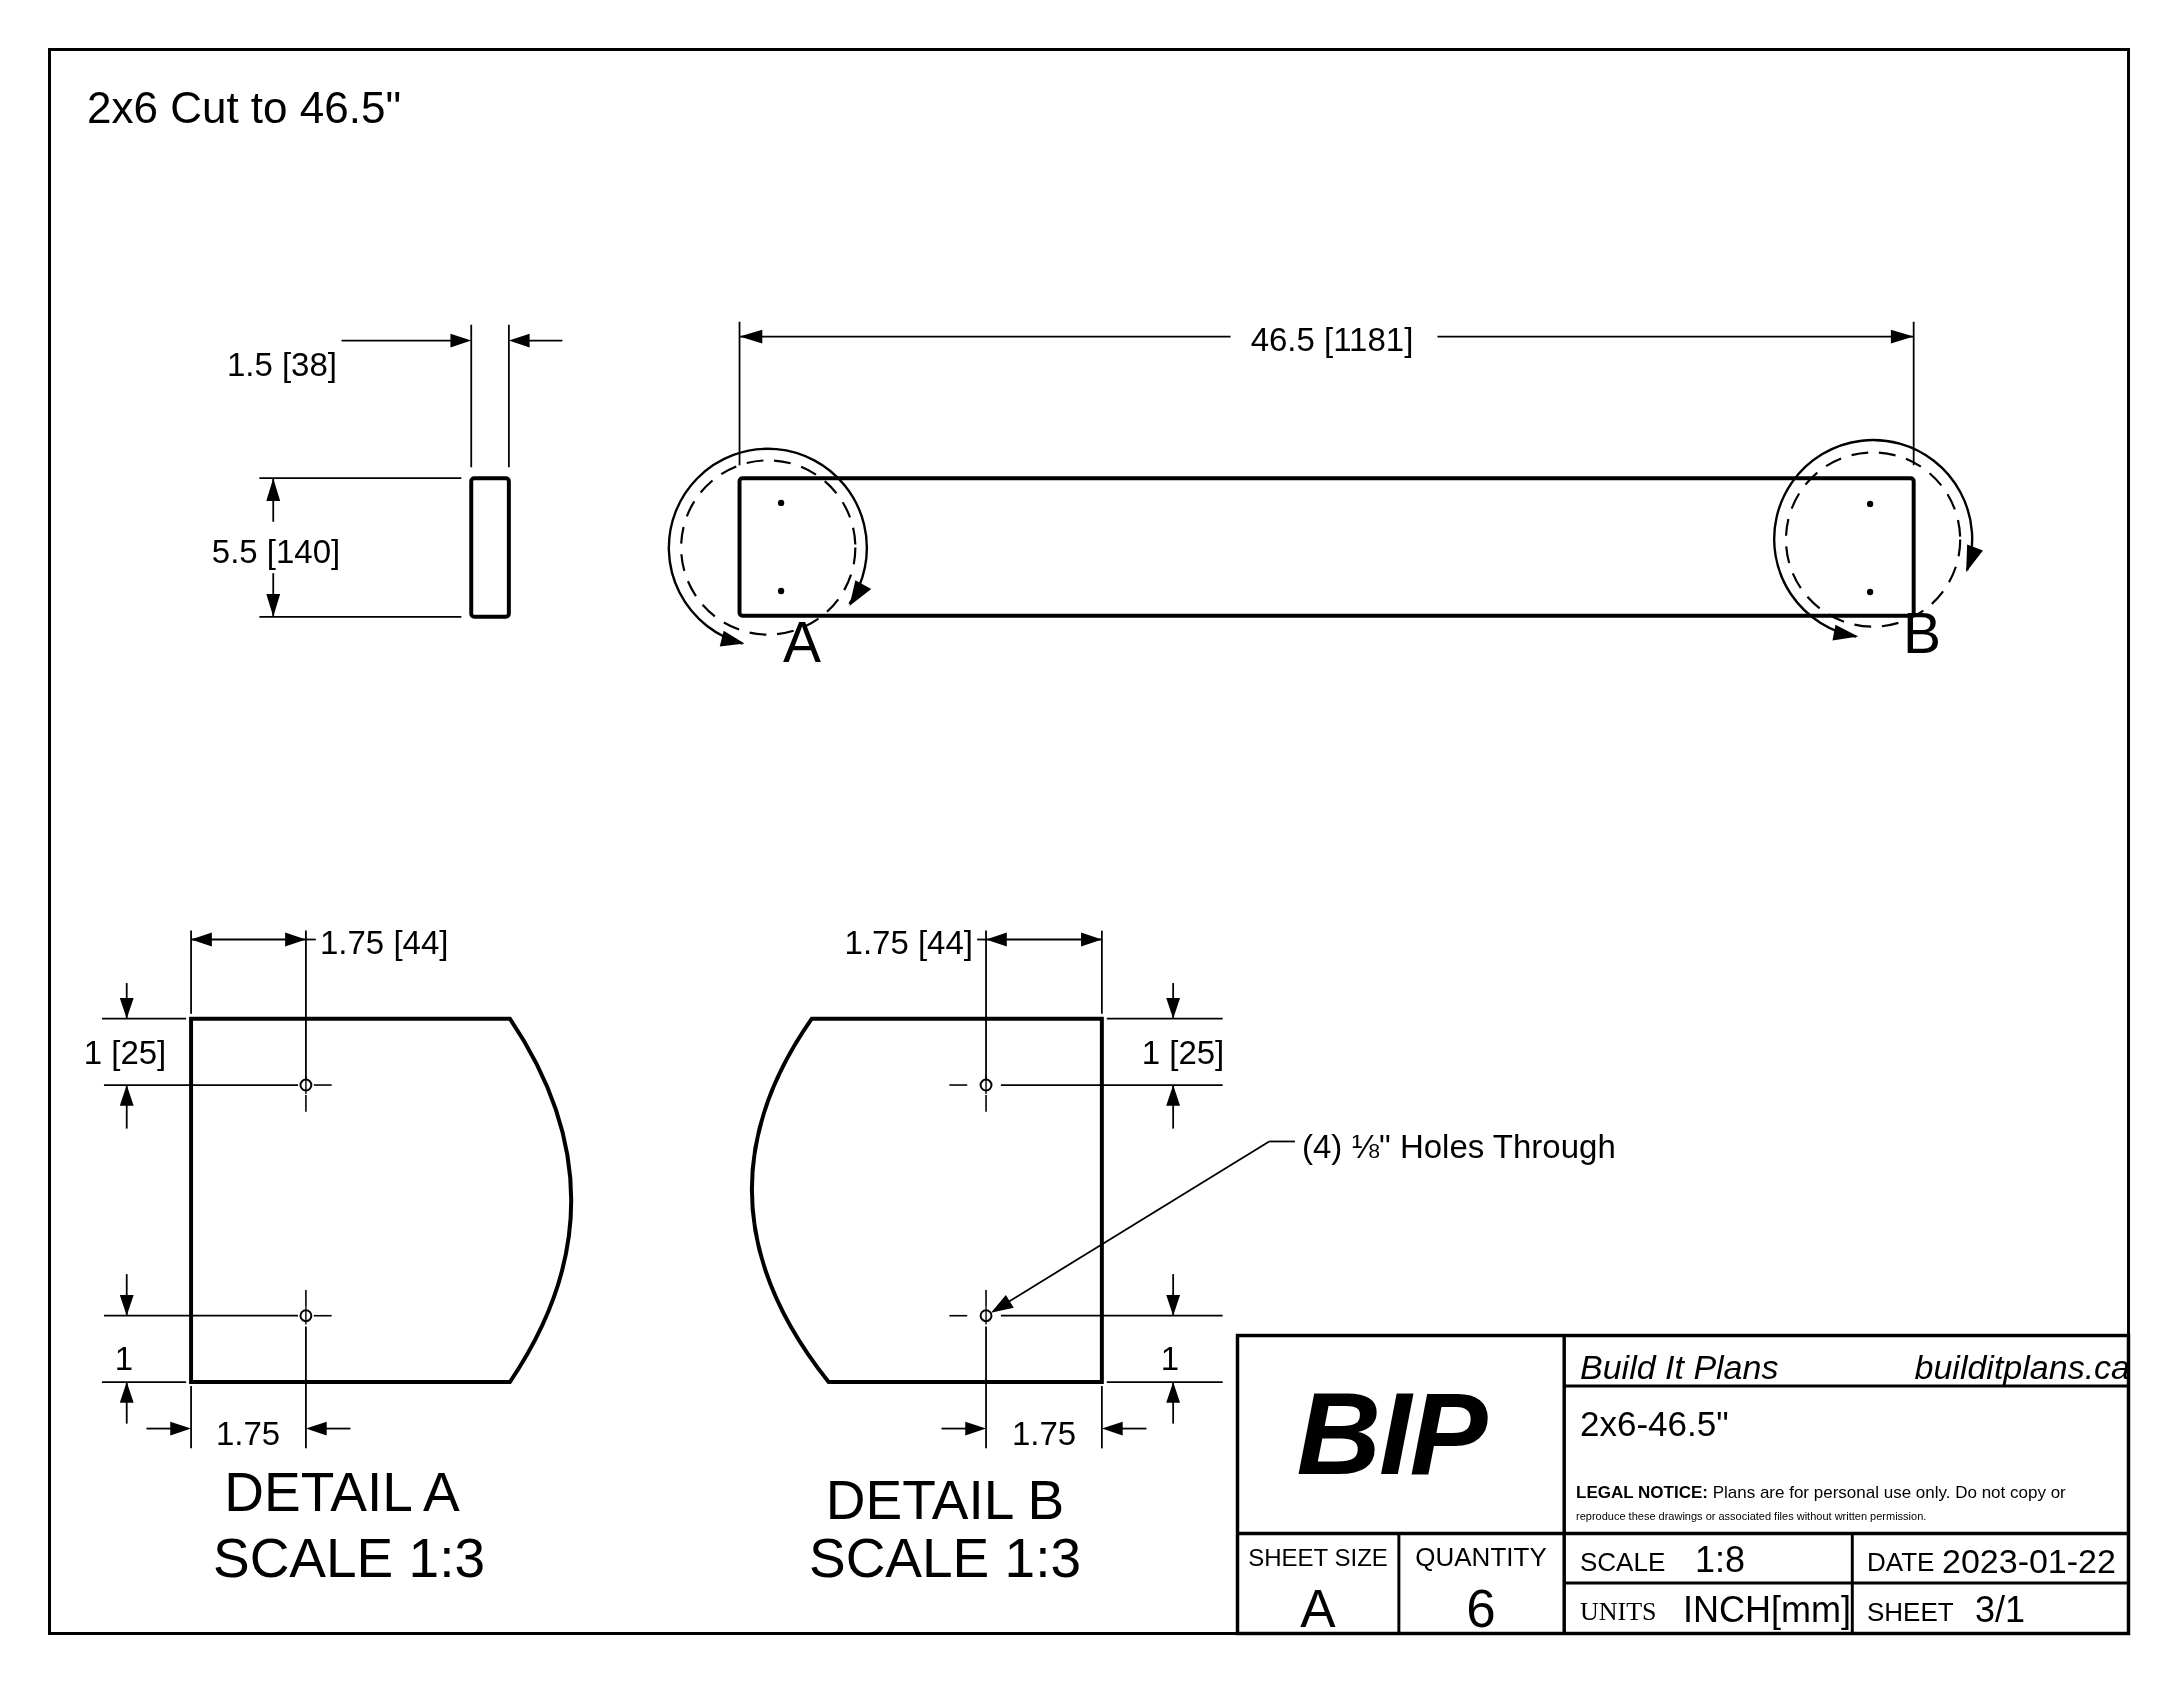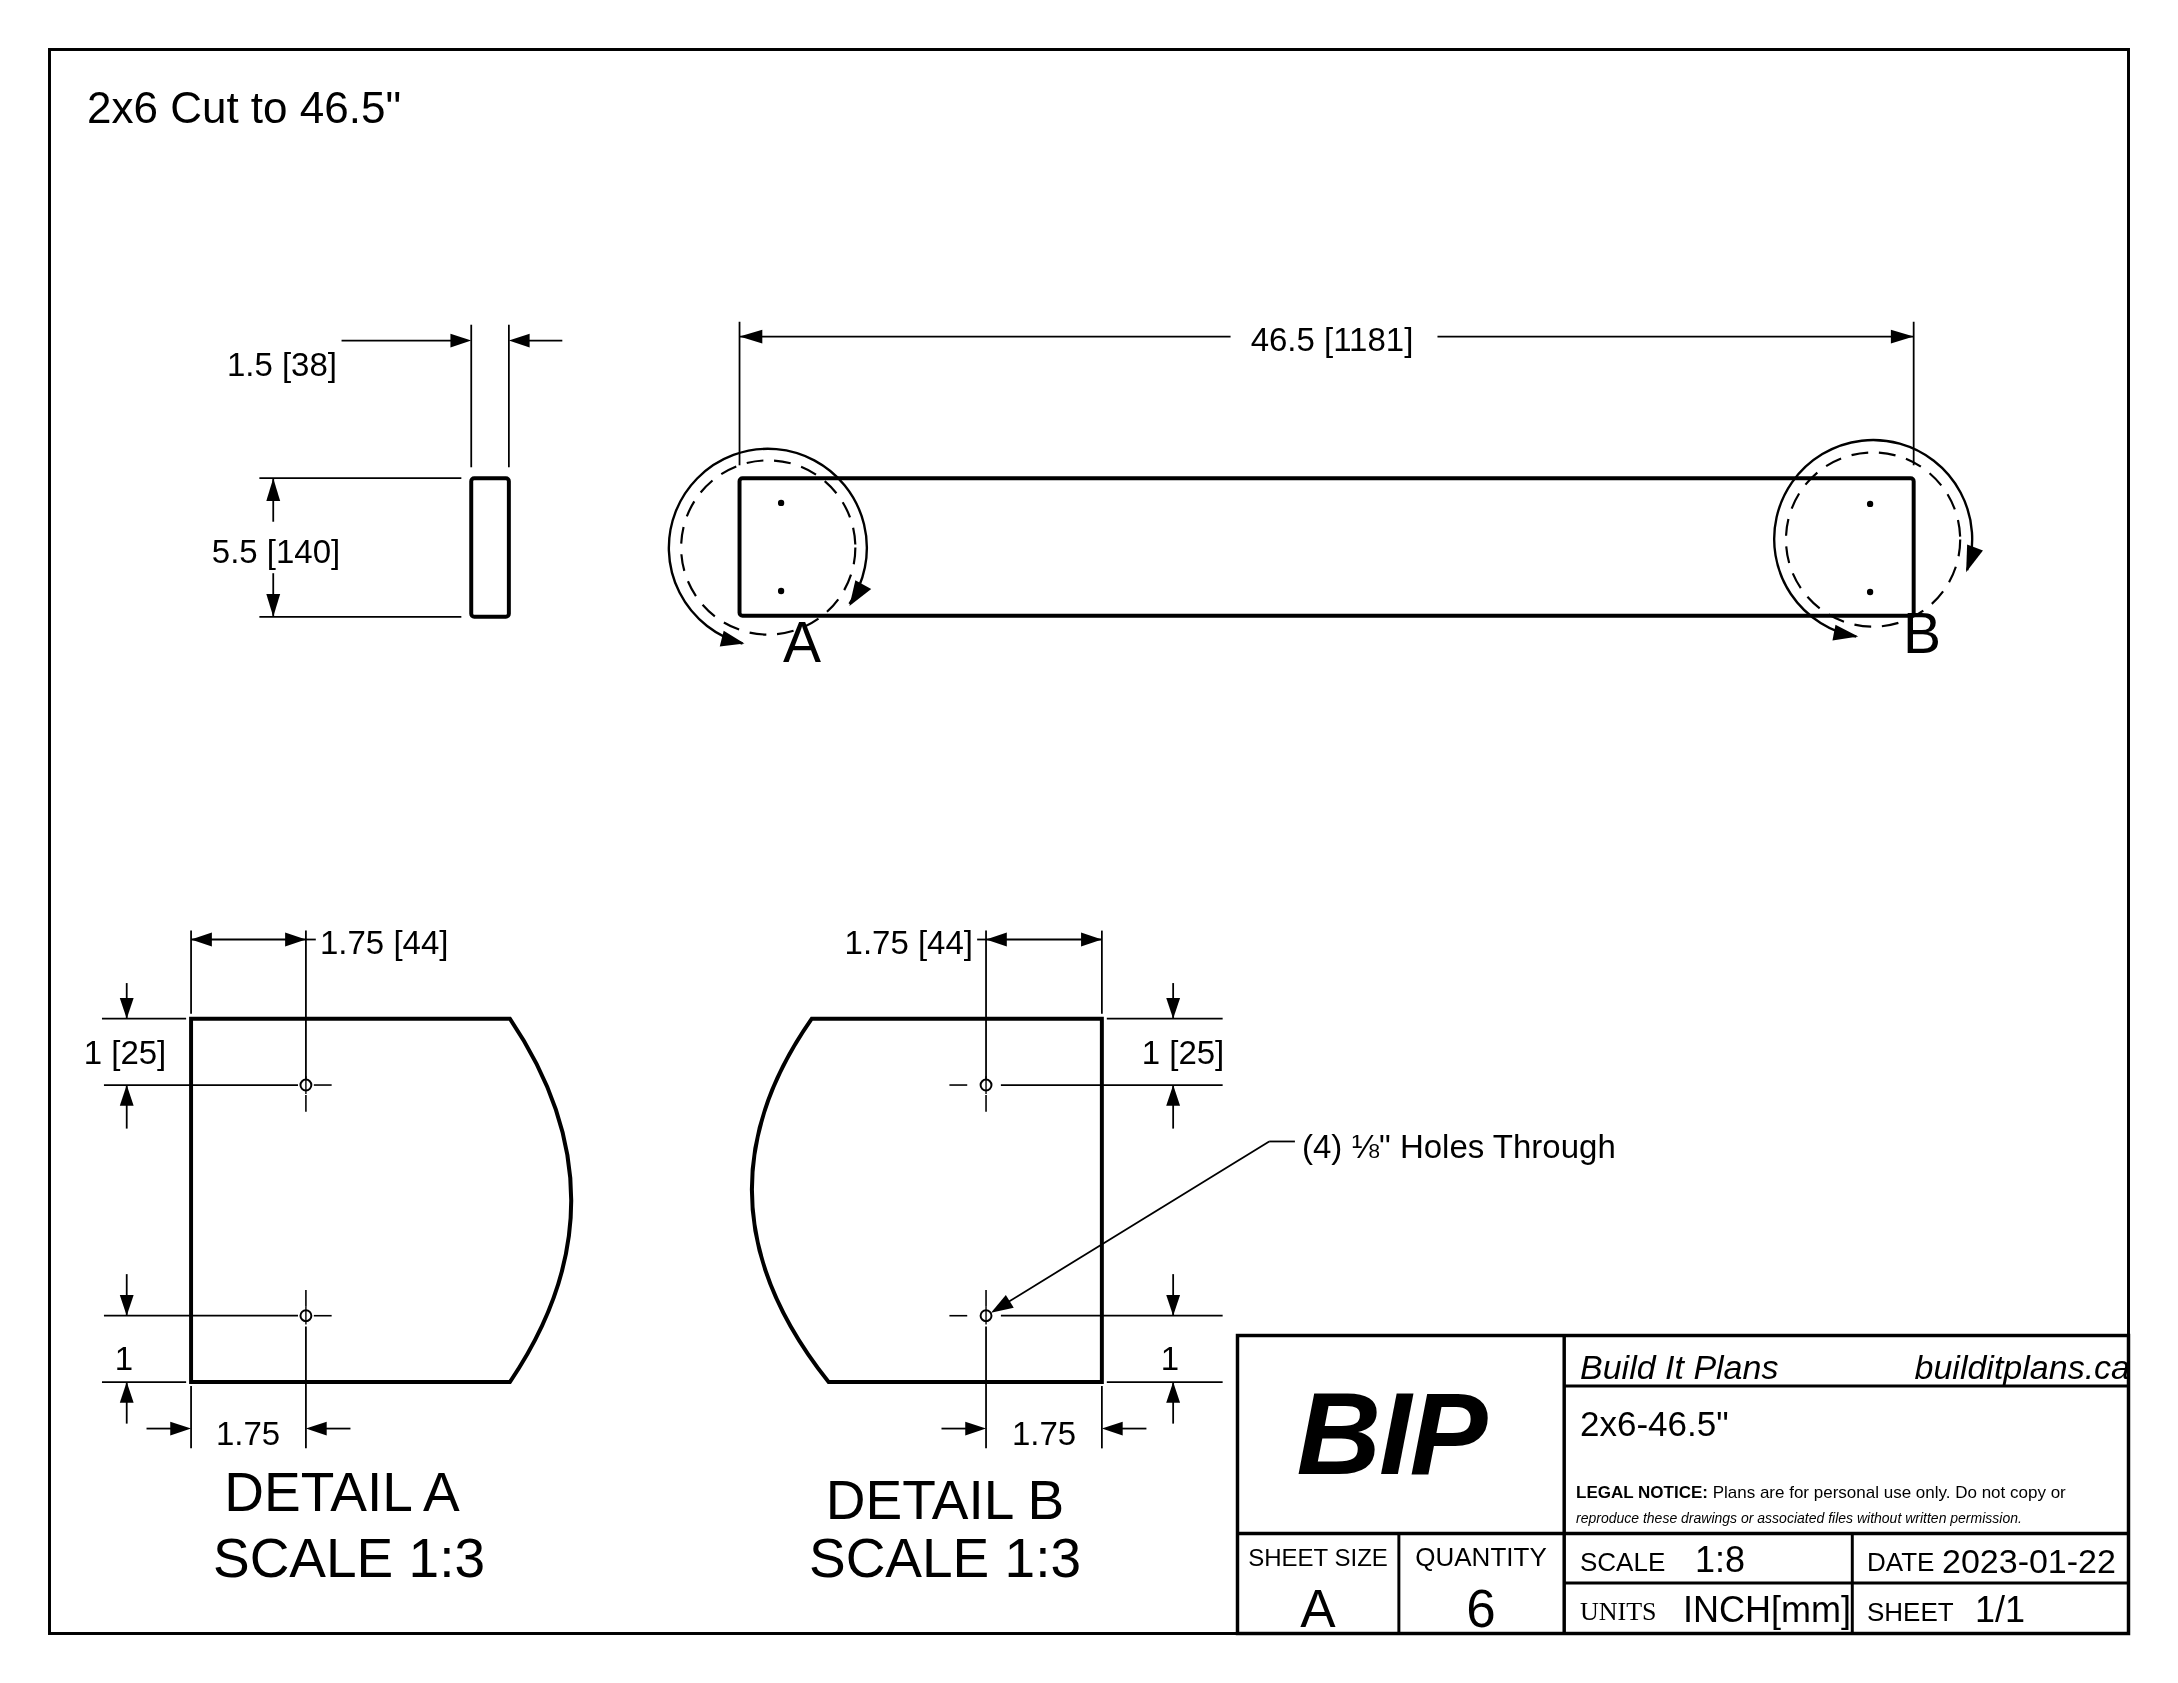--- a/index.html
+++ b/index.html
@@ -217,30 +217,30 @@
   <div class="t c" style="left:349px;top:1531px;font-size:55px;">SCALE 1:3</div>
   <div class="t c" style="left:945px;top:1465px;font-size:55px;margin-top:8px;">DETAIL B</div>
   <div class="t c" style="left:945px;top:1531px;font-size:55px;">SCALE 1:3</div>
 
   <div class="t c logo" style="left:1391px;top:1375px;font-size:117px;">BIP</div>
   <div class="t it" style="left:1580px;top:1350px;font-size:34px;">Build It Plans</div>
   <div class="t it" style="right:48px;top:1350px;font-size:34px;">builditplans.ca</div>
   <div class="t" style="left:1580px;top:1406px;font-size:35px;">2x6-46.5"</div>
 
   <div class="t" style="left:1576px;top:1484px;font-size:17px;"><span class="b">LEGAL NOTICE:</span><span> Plans are for personal use only. Do not copy or</span></div>
-  <div class="t" style="left:1576px;top:1511px;font-size:14px;font-style:italic;">reproduce these drawings or associated files without written permission.</div>
+  <div class="t" style="left:1576px;top:1511px;font-size:11px;">reproduce these drawings or associated files without written permission.</div>
 
   <div class="t c" style="left:1318px;top:1546px;font-size:24px;text-align:right;">SHEET SIZE</div>
   <div class="t c" style="left:1318px;top:1582px;font-size:53px;">A</div>
   <div class="t c" style="left:1481px;top:1544px;font-size:26px;">QUANTITY</div>
   <div class="t c" style="left:1481px;top:1582px;font-size:53px;">6</div>
 
   <div class="t lbl" style="left:1580px;top:1549px;">SCALE</div>
   <div class="t" style="left:1695px;top:1542px;font-size:36px;">1:8</div>
   <div class="t lbl" style="left:1580px;top:1599px;font-family:Liberation Serif, serif;">UNITS</div>
   <div class="t" style="left:1683px;top:1592px;font-size:36px;">INCH[mm]</div>
   <div class="t lbl" style="left:1867px;top:1549px;">DATE</div>
   <div class="t" style="left:1942px;top:1544px;font-size:34px;">2023-01-22</div>
   <div class="t lbl" style="left:1867px;top:1599px;">SHEET</div>
-  <div class="t" style="left:1975px;top:1592px;font-size:36px;">1/1</div>
+  <div class="t" style="left:1975px;top:1592px;font-size:36px;">3/1</div>
 
 </div>
 
 
 </body></html>

